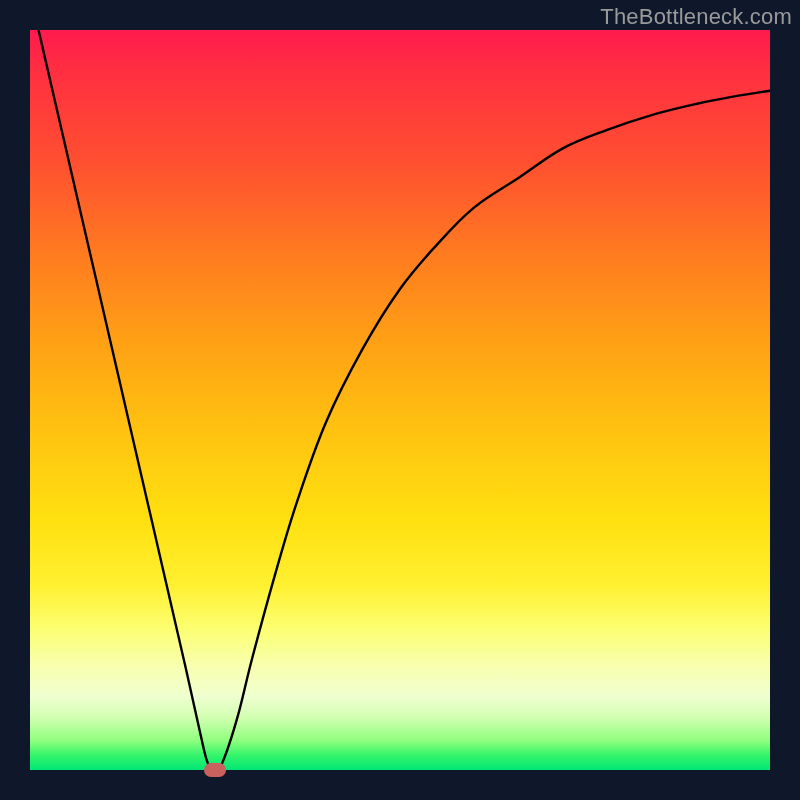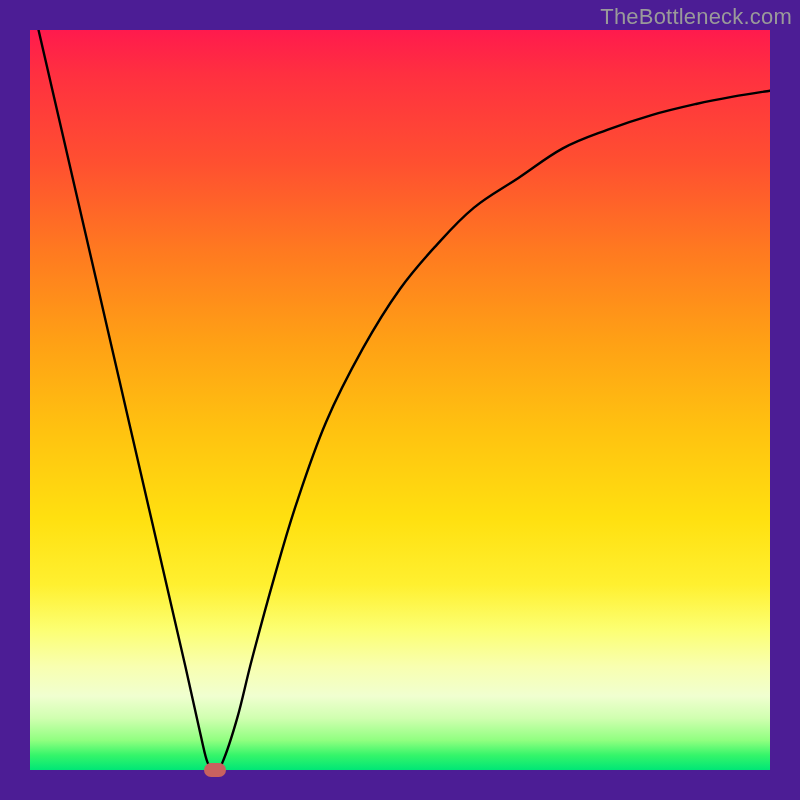--- a/index.html
+++ b/index.html
@@ -10,21 +10,21 @@
     background: #000;
     overflow: hidden;
     font-family: Arial, Helvetica, sans-serif;
   }
   .frame {
     position: absolute;
     top: 0;
     left: 0;
     width: 800px;
     height: 800px;
-    background: #4c1d95;
+    background: #0f172a;
   }
   .plot-area {
     position: absolute;
     top: 30px;
     left: 30px;
     width: 740px;
     height: 740px;
     background: linear-gradient(to bottom,
       #ff1a4d 0%,
       #ff3040 6%,

